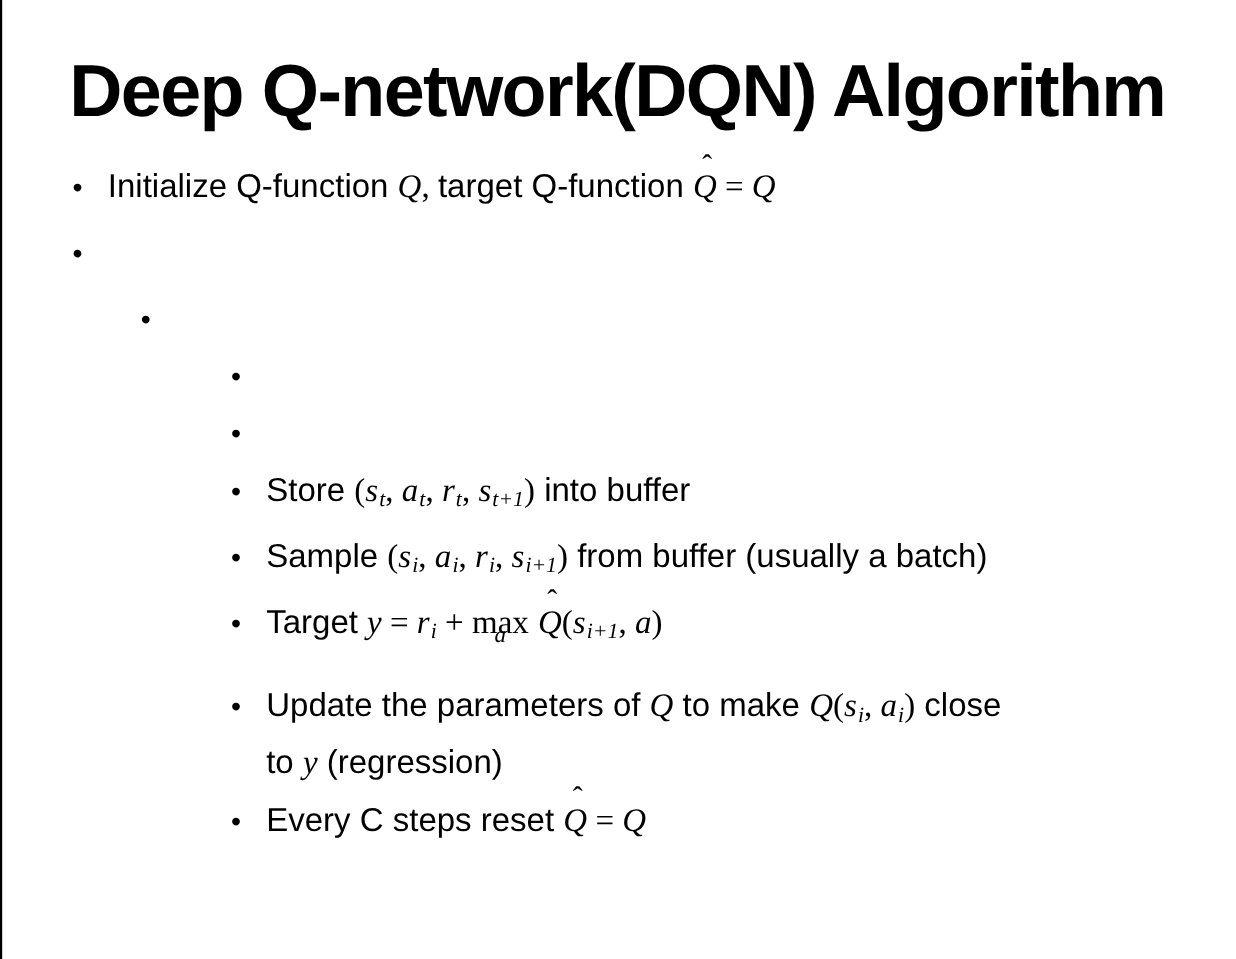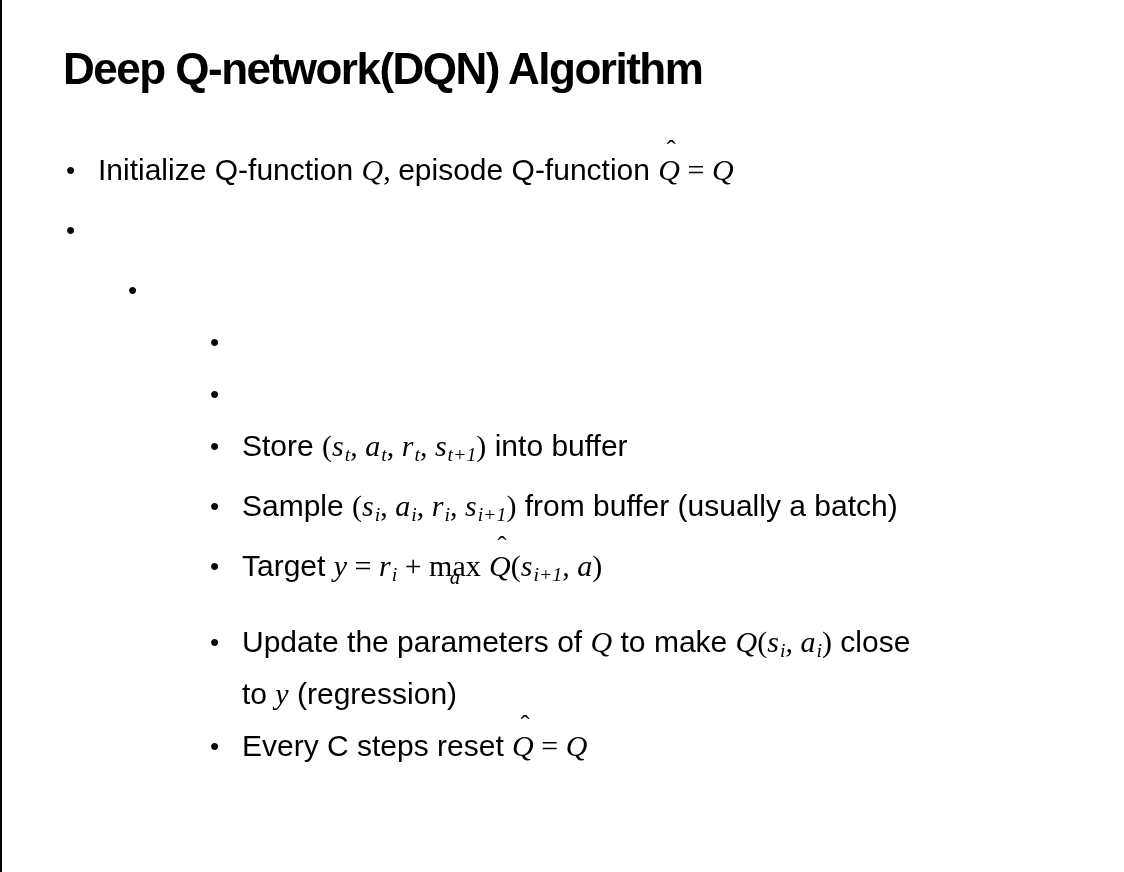--- a/index.html
+++ b/index.html
@@ -10,21 +10,21 @@
     color:#000000;
     font-family:"Liberation Sans",sans-serif;
     overflow:hidden;
     border-left:2px solid #000000;
     box-sizing:border-box;
   }
   .title{
     position:absolute;
     left:61px;top:44px;
     margin:0;
-    font-size:44px;
+    font-size:67px;
     font-weight:700;
     letter-spacing:-1.5px;
     line-height:1.15;
     white-space:nowrap;
     text-align:center;
   }
   .content{
     position:absolute;
     left:0;top:148px;
     width:1115px;
@@ -73,21 +73,21 @@
   }
 </style>
 </head>
 <body>
 
 <div class="slide">
   <h1 class="title">Deep Q-network(DQN) Algorithm</h1>
   <div class="content">
       <div class="item l1">
         <span class="glyph">•</span>
-        <div class="btext"><span class="p">Initialize Q-function </span><span class="m">Q</span><span class="mu">, </span><span class="p">episode Q-function </span><span class="hatwrap"><span class="hatmark">ˆ</span><span class="hatbase">Q</span></span><span class="mu"> = </span><span class="m">Q</span></div>
+        <div class="btext"><span class="p">Initialize Q-function </span><span class="m">Q</span><span class="mu">, </span><span class="p">target Q-function </span><span class="hatwrap"><span class="hatmark">ˆ</span><span class="hatbase">Q</span></span><span class="mu"> = </span><span class="m">Q</span></div>
       </div>
       <div class="item l1">
         <span class="glyph">•</span>
       </div>
       <div class="item l2">
         <span class="glyph">•</span>
       </div>
       <div class="item l3">
         <span class="glyph">•</span>
       </div>

